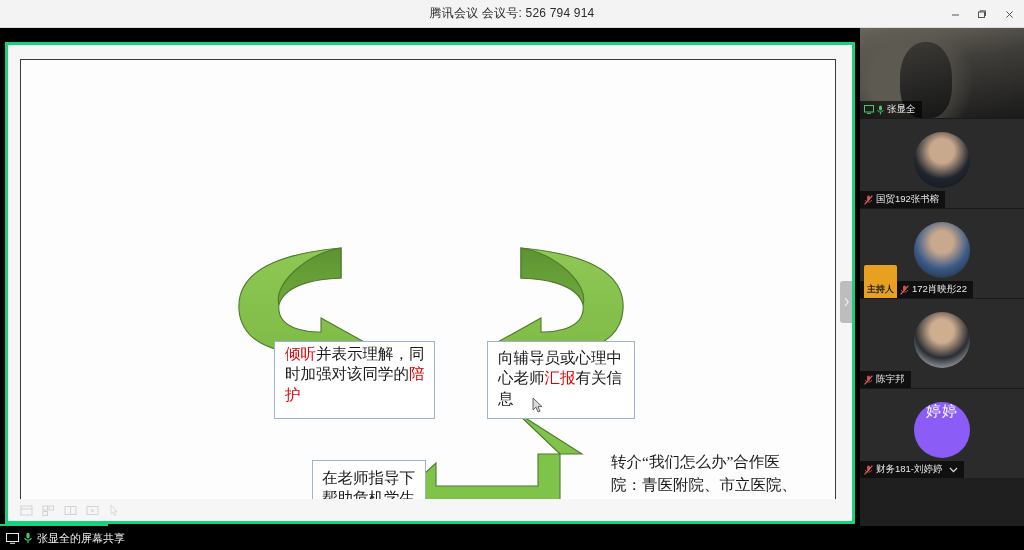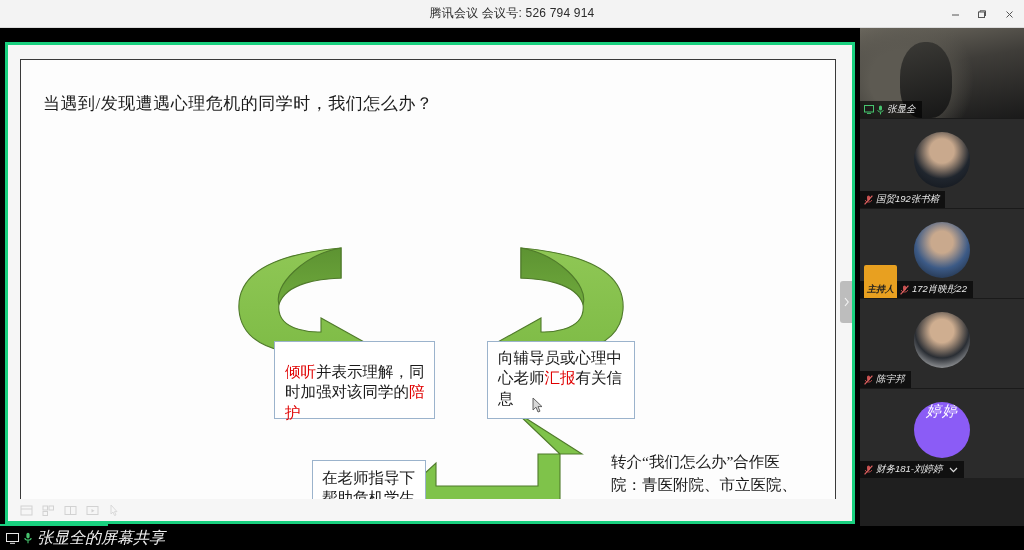--- a/index.html
+++ b/index.html
@@ -55,21 +55,21 @@
     font-family:"Liberation Serif","DejaVu Serif",serif;
     color:#1a1a1a; line-height:1.32;
   }
   .fbox-top{
     left:332px; top:142px; width:166px; height:34px;
     display:flex; align-items:center; justify-content:center;
     font-size:17px;
   }
   .fbox-left{
     left:253px; top:281px; width:161px; height:78px;
-    padding:20px 8px 0 10px; font-size:15.5px;font-family:Liberation Serif, serif;
+    padding:2px 8px 0 10px; font-size:15.5px;font-family:Liberation Serif, serif;
   }
   .fbox-right{
     left:431px; top:281px; width:148px; height:78px;
     padding:6px 8px 0 10px; font-size:15.5px;margin-left:35px;
   }
   .fbox-bottom{
     left:291px; top:400px; width:114px; height:78px;
     padding:7px 6px 0 9px; font-size:15.5px;
   }
   .red{ color:#e00000; }
@@ -100,21 +100,21 @@
     position:absolute; right:-1px; top:236px; width:13px; height:42px;
     background:#bdbdbd; border-radius:3px 0 0 3px;
     display:flex; align-items:center; justify-content:center;
   }
 
   
   .sidebar{
     position:absolute; right:0; top:28px; width:164px; height:498px;
     background:#1f1f1f;
   }
-  .tile{ position:relative; width:164px; height:90px; background:#2b2b2b; overflow:hidden;font-style:italic; }
+  .tile{ position:relative; width:164px; height:90px; background:#2b2b2b; overflow:hidden; }
   .tile + .tile{ border-top:1px solid #1a1a1a; }
   .tile-video{
     position:absolute; inset:0;
     background:
       radial-gradient(circle at 24% 58%, #5d5a52 0 22%, rgba(0,0,0,0) 55%),
       linear-gradient(170deg,#6e6a60 0%,#3f3d39 42%,#1a1a1a 100%);
   }
   .tile-video::after{
     content:""; position:absolute; left:40px; top:14px; width:52px; height:76px;
     border-radius:46% 46% 40% 40%;
@@ -142,21 +142,21 @@
     padding:18px 3px; border-radius:2px; font-weight:bold;
   }
   .mic-muted, .mic-on, .screen-ico{ flex:0 0 auto; }
   .chev{ margin-left:3px; }
 
   
   .statusbar{
     position:absolute; left:0; bottom:0; width:1024px; height:24px;
     background:#000; display:flex; align-items:center; gap:5px; padding-left:6px;
   }
-  .status-text{ color:#f0f0f0; font-size:16px;font-style:italic; }
+  .status-text{ color:#f0f0f0; font-size:11px; }
   .share-underline{
     position:absolute; left:0; bottom:24px; width:108px; height:2px; background:#19d07f;
   }
 </style>
 </head>
 <body>
 
 <div class="titlebar">
   <span class="titlebar-text">腾讯会议 会议号: 526 794 914</span>
   <div class="wincontrols">
@@ -179,21 +179,20 @@
     </div>
   </div>
 </div>
 
 <div class="share-region">
   <div class="share-border">
     <div class="ppt-surface">
 
       <div class="slide">
 
-        <div class="slide-title">当遇到/发现遭遇心理危机的同学时，我们怎么办？</div>
 
         <svg class="arrows" viewBox="0 0 816 442">
           <defs>
             <linearGradient id="gTop" x1="0" y1="0" x2="0" y2="1">
               <stop offset="0%" stop-color="#5d9332"></stop>
               <stop offset="100%" stop-color="#6fa93c"></stop>
             </linearGradient>
             <linearGradient id="gBot" x1="0" y1="0" x2="0" y2="1">
               <stop offset="0%" stop-color="#8fc755"></stop>
               <stop offset="100%" stop-color="#7cba44"></stop>

